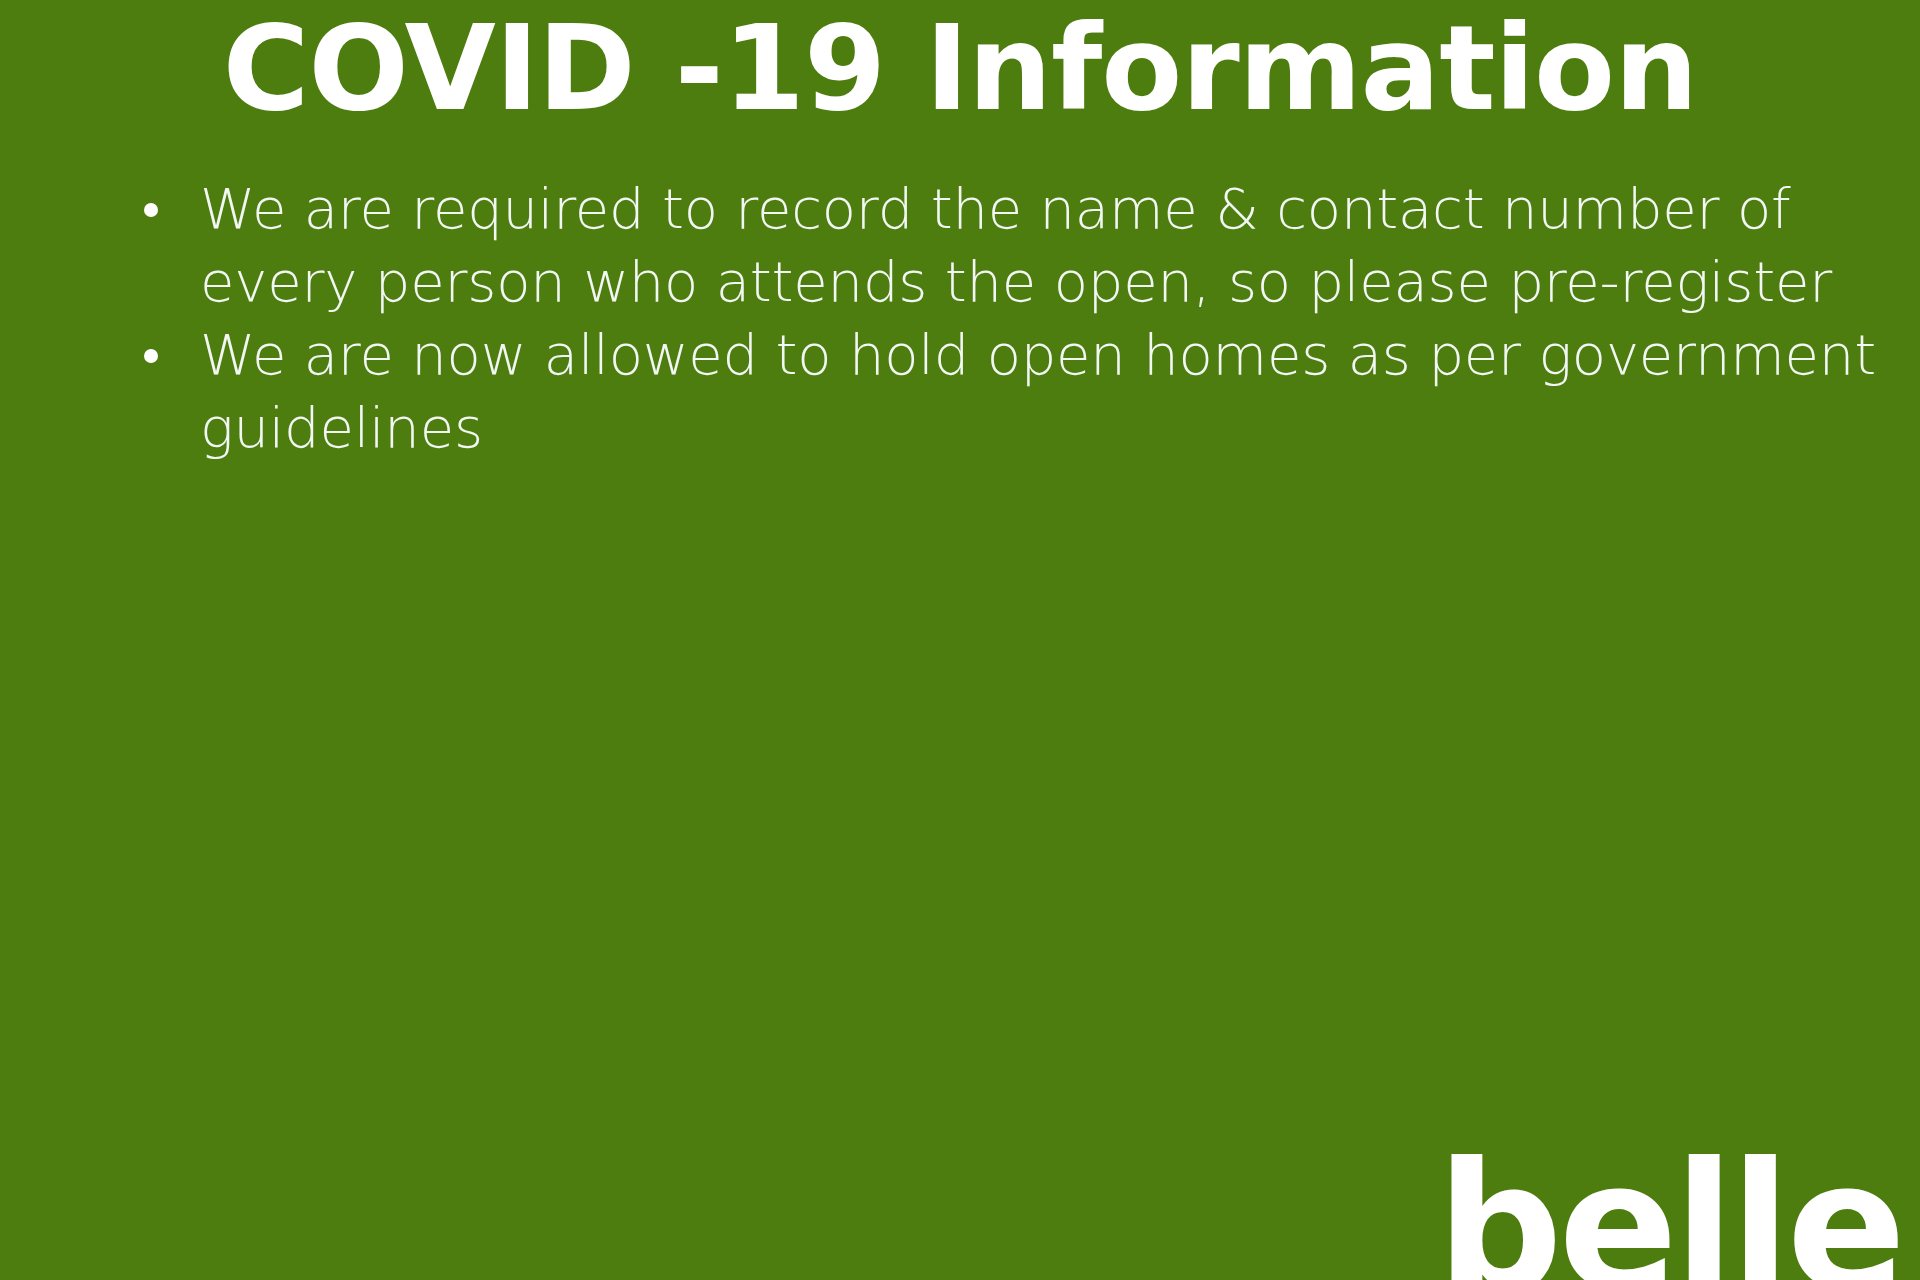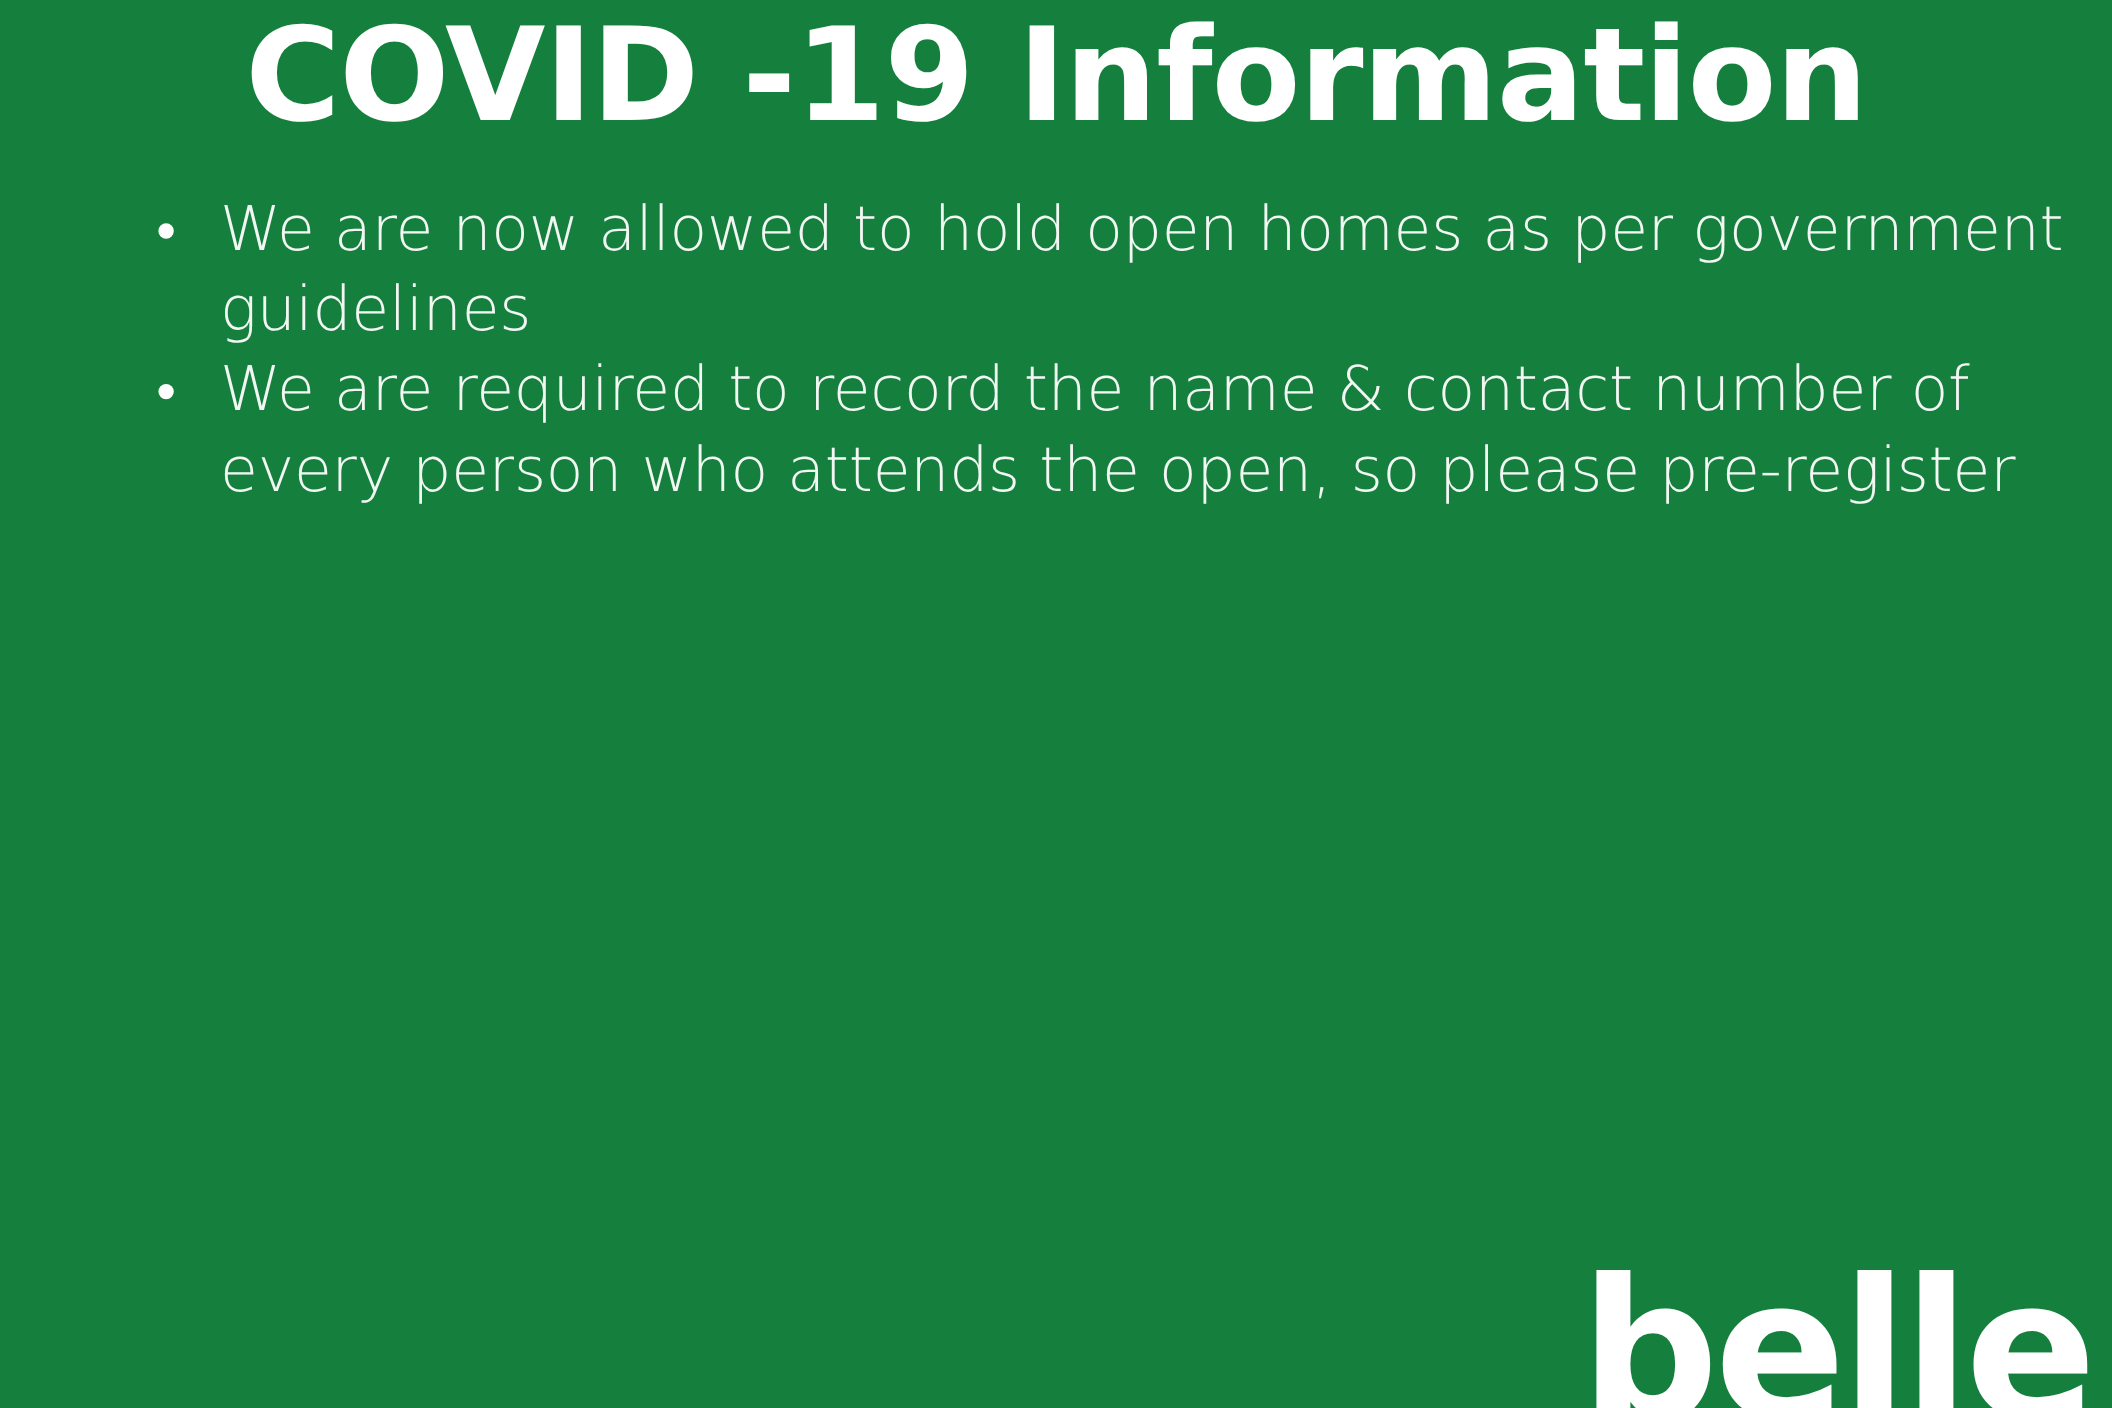--- a/index.html
+++ b/index.html
@@ -9,21 +9,21 @@
   body {
     width: 1920px;
     height: 1280px;
     overflow: hidden;
     font-family: "Liberation Sans", sans-serif;
   }
   .slide {
     position: relative;
     width: 1920px;
     height: 1280px;
-    background: #15803d;
+    background: #4d7c0f;
     box-sizing: border-box;
     overflow: hidden;
   }
   .title {
     position: absolute;
     left: 0;
     right: 0;
     top: 2px;
     text-align: center;
     color: #ffffff;
@@ -84,26 +84,26 @@
 <body>
 
 <div class="slide">
 
   <div class="title">COVID -19 Information</div>
 
   <ul class="bullet-list">
 
     <li class="bullet-item">
       <span class="bullet-dot"></span>
-      <span class="bullet-text">We are now allowed to hold open homes as per government guidelines</span>
+      <span class="bullet-text">We are required to record the name &amp; contact number of every person who attends the open, so please pre-register</span>
     </li>
 
     <li class="bullet-item">
       <span class="bullet-dot"></span>
-      <span class="bullet-text">We are required to record the name &amp; contact number of every person who attends the open, so please pre-register</span>
+      <span class="bullet-text">We are now allowed to hold open homes as per government guidelines</span>
     </li>
 
 
 
 
 
   </ul>
 
   <div class="logo">belle</div>
 

